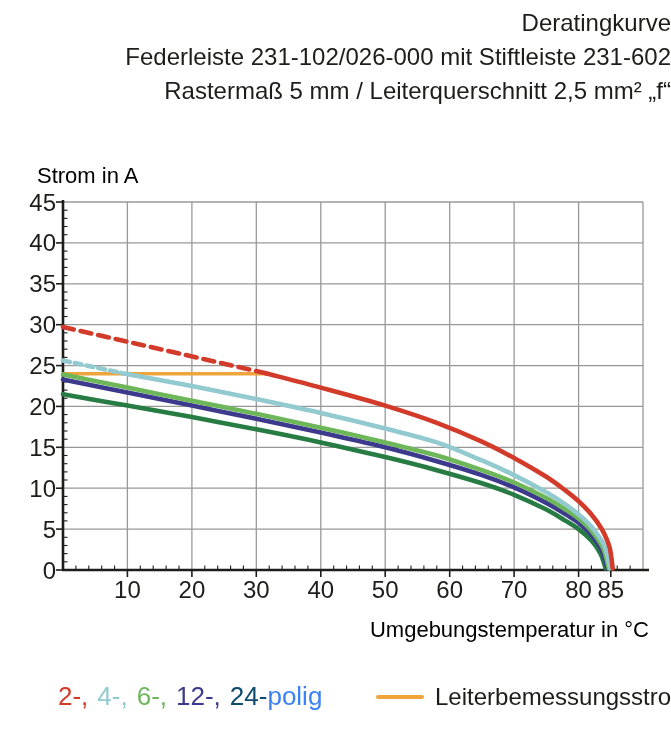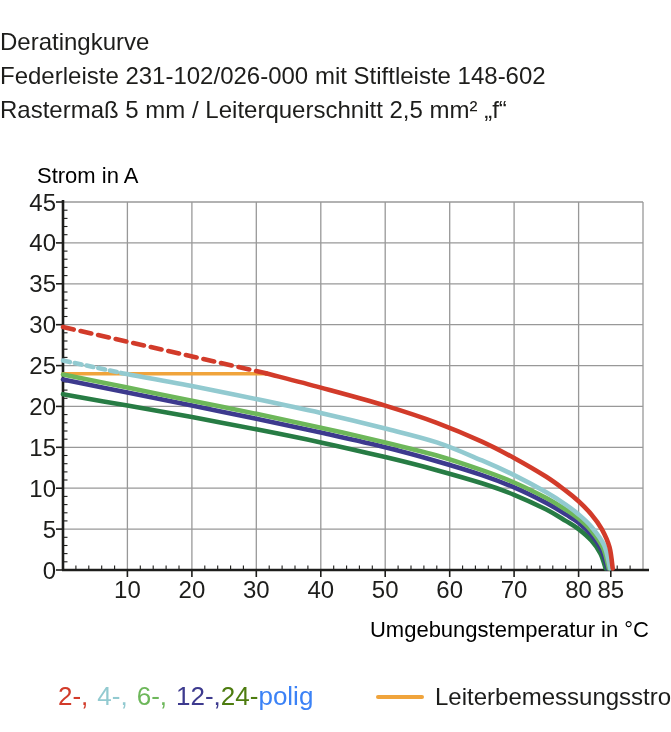--- a/index.html
+++ b/index.html
@@ -1,39 +1,39 @@
 <!DOCTYPE html>
 <html><head>
 <meta charset="utf-8">
 <style>
   html,body{margin:0;padding:0;background:#fff;}
   .page{position:relative;width:671px;height:732px;background:#fff;overflow:hidden;
         font-family:"Liberation Sans",sans-serif;color:#1d1d1b;}
-  .titles{position:absolute;top:6px;left:0;width:671px;text-align:left;
-          font-size:24px;line-height:34px;color:#1d1d1b;margin-top:19px;}
+  .titles{position:absolute;top:6px;left:0;width:671px;text-align:right;
+          font-size:24px;line-height:34px;color:#1d1d1b;}
   .axis-title{position:absolute;font-size:22px;color:#000000;}
   #y-axis-title{left:37px;top:163px;}
   #x-axis-title{right:22px;top:617px;}
   svg{position:absolute;left:0;top:0;}
   svg text{font-family:"Liberation Sans",sans-serif;font-size:24px;fill:#1d1d1b;}
   .legend-row{position:absolute;top:681px;left:0;width:671px;height:36px;}
   #legend-poles{position:absolute;left:58px;top:0;font-size:26px;white-space:nowrap;}
   #legend-suffix{color:#3b82f6;}
   .legend-rated{position:absolute;left:376px;top:0;display:flex;align-items:center;height:32px;}
   #rated-swatch{display:inline-block;width:48px;height:4px;border-radius:2px;margin-right:11px;}
   #rated-label{font-size:24px;color:#1d1d1b;}
 </style>
 </head>
 <body>
 
 <div class="page">
 
   <div class="titles">
     <div>Deratingkurve</div>
-    <div>Federleiste 231-102/026-000 mit Stiftleiste 148-602</div>
+    <div>Federleiste 231-102/026-000 mit Stiftleiste 231-602</div>
     <div>Rastermaß 5 mm / Leiterquerschnitt 2,5 mm² „f“</div>
   </div>
 
   <div class="axis-title" id="y-axis-title">Strom in A</div>
 
   <svg id="plot" width="671" height="732" viewBox="0 0 671 732">
       <line x1="127.4" y1="202" x2="127.4" y2="570" stroke="#989898" stroke-width="1.3"></line>
       <line x1="191.9" y1="202" x2="191.9" y2="570" stroke="#989898" stroke-width="1.3"></line>
       <line x1="256.3" y1="202" x2="256.3" y2="570" stroke="#989898" stroke-width="1.3"></line>
       <line x1="320.8" y1="202" x2="320.8" y2="570" stroke="#989898" stroke-width="1.3"></line>
@@ -169,20 +169,20 @@
       <path d="M63 374.6C73.7 376.8 105.9 383.3 127.4 387.6C148.9 392 170.4 396.3 191.9 400.7C213.4 405.1 234.8 409.3 256.3 413.8C277.8 418.3 299.3 422.9 320.8 427.7C342.3 432.5 365.9 437.8 385.2 442.4C404.5 447 420.7 450.9 436.8 455.5C452.9 460.1 469 465.7 481.9 470.2C494.8 474.7 503.4 477.9 514.1 482.5C524.8 487.1 537.7 493.5 546.3 498C554.9 502.5 560.3 506.1 565.7 509.5C571.1 512.9 574.3 515 578.6 518.5C582.9 522 587.3 525.8 591.4 530.7C595.5 535.6 600.1 541.6 603 547.9C605.9 554.2 607.8 565 608.8 568.4" fill="none" stroke="#6db75a" stroke-width="4.6" stroke-linecap="round" stroke-linejoin="round"></path>
       <path d="M63 360.6 L121 372.9" fill="none" stroke="#92cad0" stroke-width="4.6" stroke-linecap="round" stroke-linejoin="round" stroke-dasharray="7 5"></path>
       <path d="M121 372.9C132.8 375.1 169.4 381.6 191.9 386C214.5 390.4 234.8 394.6 256.3 399.1C277.8 403.6 299.3 408.1 320.8 413C342.3 417.9 365.9 423.6 385.2 428.5C404.5 433.4 420.7 437.1 436.8 442.4C452.9 447.7 469 455 481.9 460.4C494.8 465.9 503.4 469.8 514.1 475.1C524.8 480.4 537.7 487.4 546.3 492.3C554.9 497.2 560.3 500.9 565.7 504.6C571.1 508.3 574.3 510.7 578.6 514.4C582.9 518.1 587.1 521.5 591.4 526.7C595.7 531.9 601.2 538.6 604.3 545.5C607.4 552.5 609.1 564.6 610.1 568.4" fill="none" stroke="#92cad0" stroke-width="4.6" stroke-linecap="round" stroke-linejoin="round"></path>
       <path d="M63 327.1 L266 373.3" fill="none" stroke="#d23b2a" stroke-width="4.6" stroke-linecap="round" stroke-linejoin="round" stroke-dasharray="11 7"></path>
       <path d="M266 373.3C275.1 375.7 300.9 382.2 320.8 387.6C340.7 393 365.9 399.7 385.2 405.6C404.5 411.5 420.7 416.8 436.8 422.8C452.9 428.8 469 435.7 481.9 441.6C494.8 447.5 503.4 452.1 514.1 458C524.8 463.9 537.7 471.4 546.3 476.8C554.9 482.3 560.3 486.6 565.7 490.7C571.1 494.8 574.3 497.4 578.6 501.3C582.9 505.3 587.5 509.8 591.4 514.4C595.3 519 598.8 523.7 601.8 529.1C604.8 534.6 607.7 540.6 609.5 547.1C611.3 553.7 612.2 564.9 612.7 568.4" fill="none" stroke="#d23b2a" stroke-width="4.6" stroke-linecap="round" stroke-linejoin="round"></path>
     </svg>
 
   <div class="axis-title" id="x-axis-title">Umgebungstemperatur in °C</div>
 
   <div class="legend-row">
-    <div id="legend-poles"><span style="color: rgb(210, 59, 42); margin-right: 9px;">2-,</span><span style="color: rgb(146, 202, 208); margin-right: 9px;">4-,</span><span style="color: rgb(109, 183, 90); margin-right: 9px;">6-,</span><span style="color: rgb(61, 58, 142); ">12-,</span><span style="color: #4d7c0f;">24-</span><span id="legend-suffix">polig</span></div>
+    <div id="legend-poles"><span style="color: rgb(210, 59, 42); margin-right: 9px;">2-,</span><span style="color: rgb(146, 202, 208); margin-right: 9px;">4-,</span><span style="color: rgb(109, 183, 90); margin-right: 9px;">6-,</span><span style="color: rgb(61, 58, 142); margin-right: 9px;">12-,</span><span style="color: #0c4a6e;">24-</span><span id="legend-suffix">polig</span></div>
     <div class="legend-rated">
       <span id="rated-swatch" style="background: rgb(240, 164, 60);"></span>
       <span id="rated-label">Leiterbemessungsstrom</span>
     </div>
   </div>
 
 </div>
 
 </body></html>

